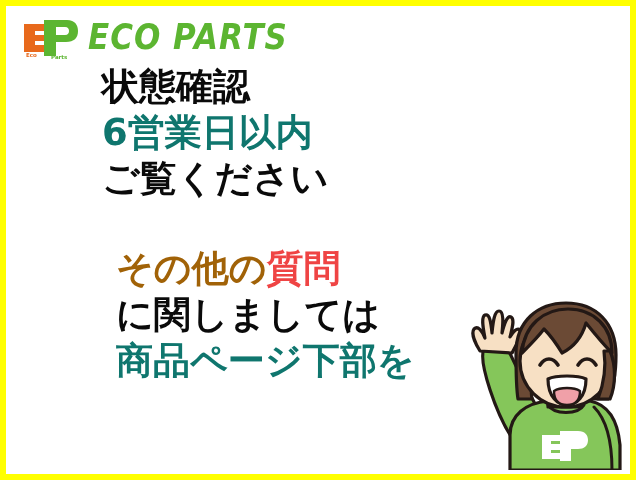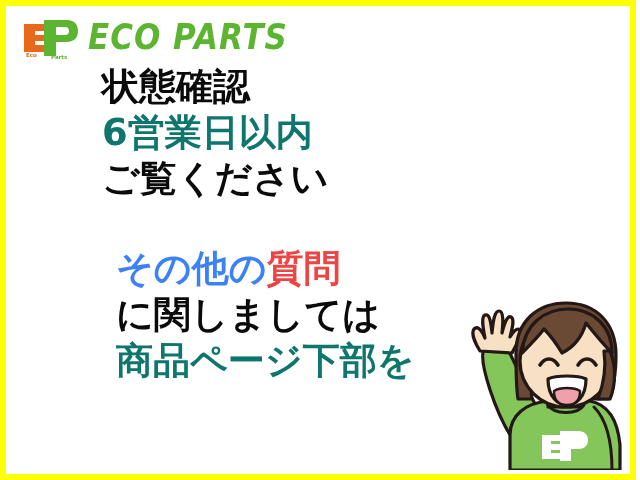--- a/index.html
+++ b/index.html
@@ -57,21 +57,21 @@
     font-family: "DejaVu Sans", "Liberation Sans", sans-serif;
     font-weight: 700;
     font-size: 37px;
     line-height: 46px;
     white-space: nowrap;
     letter-spacing: 0px;
     color: #0a0a0a;
   }
   .line.red { color: #0f766e; }
   .line .red { color: #ef4444; }
-  .line .black { color: #3b82f6; }
+  .line .black { color: #a16207; }
   .line.indent { padding-left: 14px; }
   .spacer { height: 44px; }
 
   
   .character {
     position: absolute;
     right: 6px;
     bottom: 4px;
     width: 180px;
     height: 175px;

